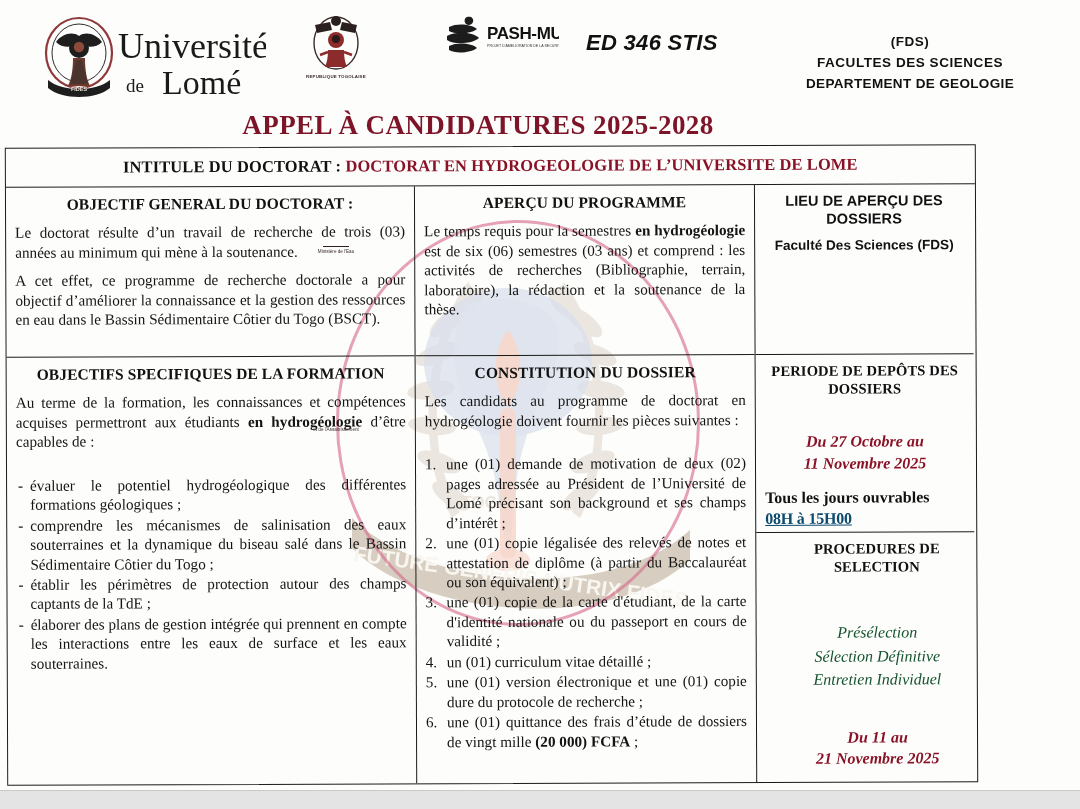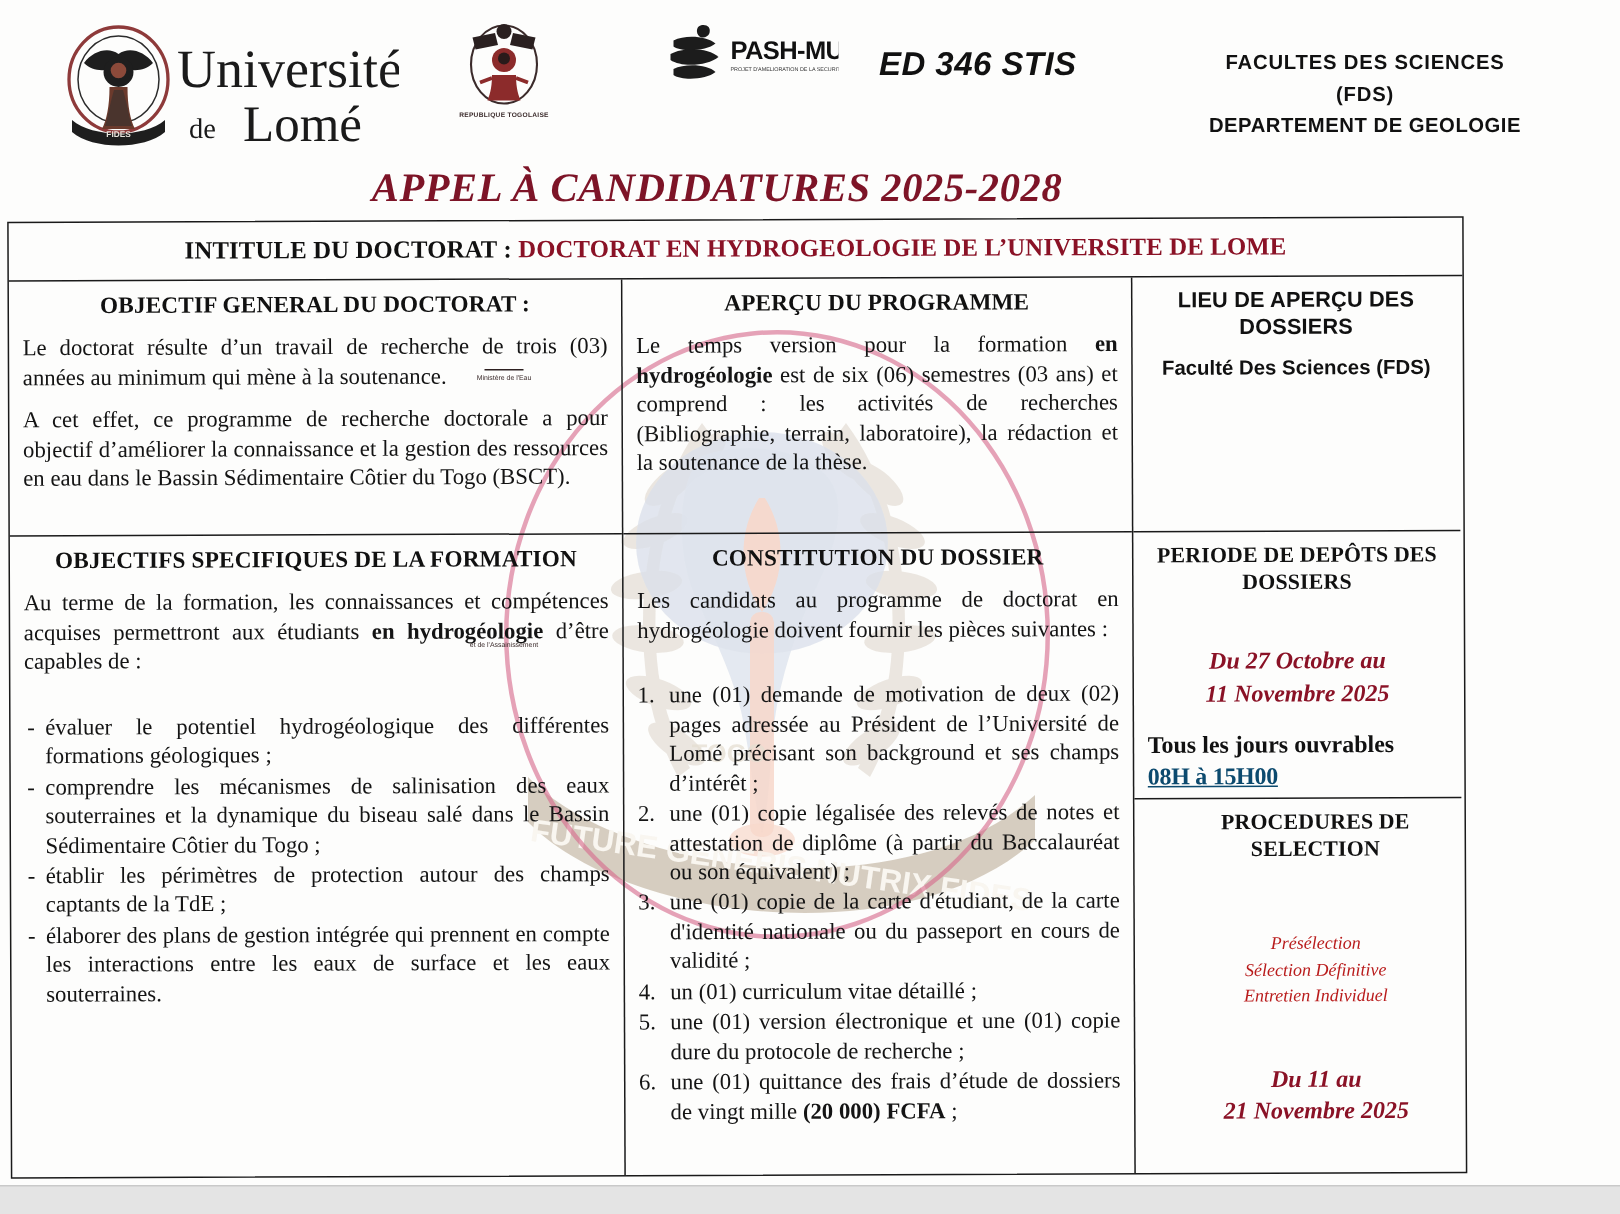--- a/index.html
+++ b/index.html
@@ -57,21 +57,21 @@
     font-size:13.5px;font-weight:bold;color:#111;
     text-align:center;line-height:1.55;letter-spacing:.55px;
   }
   .fac-block .l3{letter-spacing:.35px;text-align:center;}
 
   
   .appel{
     position:absolute;left:0;top:110px;width:956px;
     text-align:center;
     font-family:"Liberation Serif",serif;
-    font-size:27px;font-weight:bold;font-style:italic;
+    font-size:27px;font-weight:bold;
     color:#7d1427;letter-spacing:.4px;
     z-index:8;
   }
 
   
   .tbl{
     position:absolute;left:6px;top:146px;width:971px;height:638px;
     border:1.6px solid #1a1a1a;
     z-index:7;box-sizing:border-box;
     transform:rotate(-0.22deg);
@@ -149,21 +149,21 @@
     font-style:italic;font-weight:bold;font-size:16px;
     text-align:center;line-height:1.33;
   }
   .ouvr{
     font-family:"Liberation Serif",serif;font-weight:bold;
     font-size:16px;color:#111;line-height:1.3;
   }
   .ouvr .h2{color:#0c4a6e;letter-spacing:-.2px;text-decoration:underline;}
   .proc{
     font-family:"Liberation Serif",serif;font-style:italic;
-    font-size:12px;text-align:center;color:#b91c1c;line-height:1.45;
+    font-size:16px;text-align:center;color:#14532d;line-height:1.45;
   }
   .sp-sm{height:14px;} .sp-md{height:24px;} .sp-lg{height:36px;}
 </style>
 </head>
 <body>
 
 <div class="page">
 
   <div class="watermark">
     <svg class="wm-seal" viewBox="0 0 396 430">
@@ -259,22 +259,22 @@
           <path d="M8 33 C16 29 31 30 36 35 C30 40 14 41 8 37 Z"></path>
         </g>
         <text x="46" y="26" font-family="Liberation Sans, sans-serif" font-size="17" font-weight="bold" fill="#111" letter-spacing="-0.4">PASH-MUT</text>
         <text x="46" y="34" font-family="Liberation Sans, sans-serif" font-size="3.6" fill="#333">PROJET D'AMELIORATION DE LA SECURITE HYDRIQUE EN MILIEU URBAIN AU TOGO</text>
       </svg>
     </div>
 
     <div class="ed-code">ED 346 STIS</div>
 
     <div class="fac-block">
+      <div>(FDS)</div>
       <div>FACULTES DES SCIENCES</div>
-      <div>(FDS)</div>
       <div class="l3">DEPARTEMENT DE GEOLOGIE</div>
     </div>
   </div>
 
   <div class="appel">APPEL À CANDIDATURES 2025-2028</div>
 
   <div class="tbl">
 
     <div class="row-title">
       <div class="t">
@@ -302,21 +302,21 @@
             <li>établir les périmètres de protection autour des champs captants de la TdE ;</li>
             <li>élaborer des plans de gestion intégrée qui prennent en compte les interactions entre les eaux de surface et les eaux souterraines.</li>
           </ul>
         </div>
       </div>
 
       <div class="col col-b">
 
         <div class="cell b1 sep">
           <div class="h">APERÇU DU PROGRAMME</div>
-          <p class="b"><span>Le temps version pour la formation </span><b>en hydrogéologie</b><span> est de six (06) semestres (03 ans) et comprend : les activités de recherches (Bibliographie, terrain, laboratoire), la rédaction et la soutenance de la thèse.</span></p>
+          <p class="b"><span>Le temps requis pour la semestres </span><b>en hydrogéologie</b><span> est de six (06) semestres (03 ans) et comprend : les activités de recherches (Bibliographie, terrain, laboratoire), la rédaction et la soutenance de la thèse.</span></p>
         </div>
 
         <div class="cell b2">
           <div class="h">CONSTITUTION DU DOSSIER</div>
           <p class="b">Les candidats au programme de doctorat en hydrogéologie doivent fournir les pièces suivantes :</p>
           <div class="gap"></div>
           <ol class="num-list">
             <li><span class="n">1.</span><span>une (01) demande de motivation de deux (02) pages adressée au Président de l’Université de Lomé précisant son background et ses champs d’intérêt ;</span></li>
             <li><span class="n">2.</span><span>une (01) copie légalisée des relevés de notes et attestation de diplôme (à partir du Baccalauréat ou son équivalent) ;</span></li>
             <li><span class="n">3.</span><span>une (01) copie de la carte d'étudiant, de la carte d'identité nationale ou du passeport en cours de validité ;</span></li>

